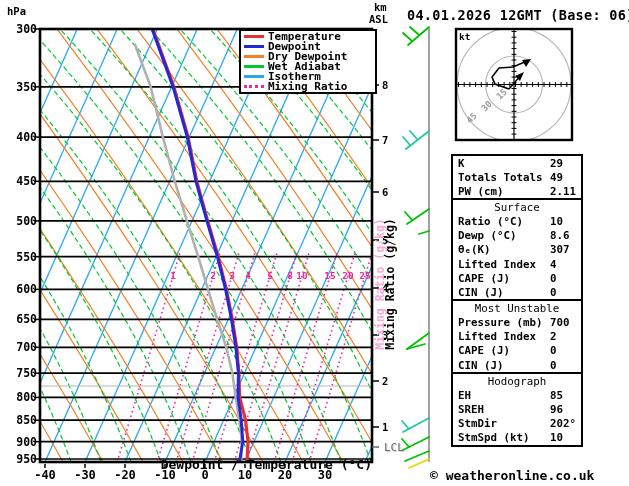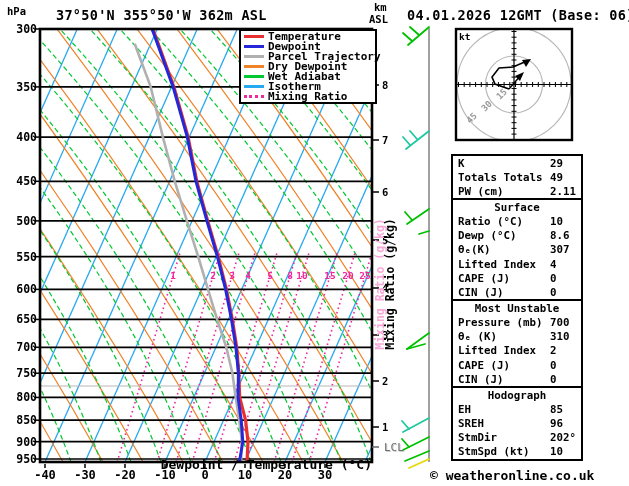--- a/index.html
+++ b/index.html
@@ -15,32 +15,31 @@
   .legend-label{font-size:11px;font-weight:bold;white-space:pre;line-height:9px;}
   .rot{transform:rotate(-90deg);transform-origin:center center;font-size:11.5px;font-weight:bold;
        white-space:pre;text-align:center;}
   .datatable{border:2px solid #000;background:#fff;z-index:4;}
   .tsection{border-top:2px solid #000;}
   .tsection:first-child{border-top:none;}
   .trow{display:flex;height:14.15px;align-items:center;font-size:10.8px;font-weight:bold;padding-left:5px;}
   .trow .lbl{width:92px;white-space:pre;}
   .trow .val{white-space:pre;}
   .theader{height:14.15px;display:flex;align-items:center;justify-content:center;
-           font-size:10.8px;font-weight:bold;}
+           font-size:10.8px;font-weight:normal;}
   .footer{font-size:13px;font-weight:bold;white-space:pre;}
   .lcl{font-size:11px;font-weight:normal;color:#6e6e6e;text-shadow:1px 1px 0 #cfcfcf;}
   .kt{font-size:9.5px;font-weight:bold;z-index:6;}
 </style>
 </head>
 <body>
 
 <div class="page">
 
   <div class="abs t-unit" style="left:7px;top:6px;">hPa</div>
-  <div class="abs t-title" style="left:56px;top:7px;">37°50'N 355°50'W 362m ASL</div>
   <div class="abs t-unit" style="left:374px;top:2px;">km</div>
   <div class="abs t-unit" style="left:369px;top:14px;">ASL</div>
   <div class="abs t-title" style="left:407px;top:7px;">04.01.2026 12GMT (Base: 06)</div>
 
   <svg id="chart" class="abs" style="left:0;top:0;" width="629" height="486">
       <defs>
         <clipPath id="plotclip">
           <rect x="41" y="30" width="330" height="431"></rect>
         </clipPath>
         <clipPath id="hodoclip">
@@ -313,24 +312,20 @@
   <div id="legend" class="abs legend" style="left:239px;top:29px;width:129px;">
       <div class="legend-row">
         <div class="legend-swatch" style="border-top-color: rgb(232, 48, 48); border-top-style: solid;"></div>
         <div class="legend-label">Temperature</div>
       </div>
       <div class="legend-row">
         <div class="legend-swatch" style="border-top-color: rgb(36, 40, 216); border-top-style: solid;"></div>
         <div class="legend-label">Dewpoint</div>
       </div>
       <div class="legend-row">
-        <div class="legend-swatch" style="border-top-color: rgb(176, 176, 176); border-top-style: solid;"></div>
-        <div class="legend-label">Parcel Trajectory</div>
-      </div>
-      <div class="legend-row">
         <div class="legend-swatch" style="border-top-color: rgb(240, 130, 40); border-top-style: solid;"></div>
         <div class="legend-label">Dry Dewpoint</div>
       </div>
       <div class="legend-row">
         <div class="legend-swatch" style="border-top-color: rgb(0, 200, 48); border-top-style: solid;"></div>
         <div class="legend-label">Wet Adiabat</div>
       </div>
       <div class="legend-row">
         <div class="legend-swatch" style="border-top-color: rgb(40, 168, 240); border-top-style: solid;"></div>
         <div class="legend-label">Isotherm</div>
@@ -392,24 +387,20 @@
           <span class="val">0</span>
         </div>
       </div>
       <div class="tsection">
         <div class="theader">Most Unstable</div>
         <div class="trow">
           <span class="lbl">Pressure (mb)</span>
           <span class="val">700</span>
         </div>
         <div class="trow">
-          <span class="lbl">θₑ (K)</span>
-          <span class="val">310</span>
-        </div>
-        <div class="trow">
           <span class="lbl">Lifted Index</span>
           <span class="val">2</span>
         </div>
         <div class="trow">
           <span class="lbl">CAPE (J)</span>
           <span class="val">0</span>
         </div>
         <div class="trow">
           <span class="lbl">CIN (J)</span>
           <span class="val">0</span>

